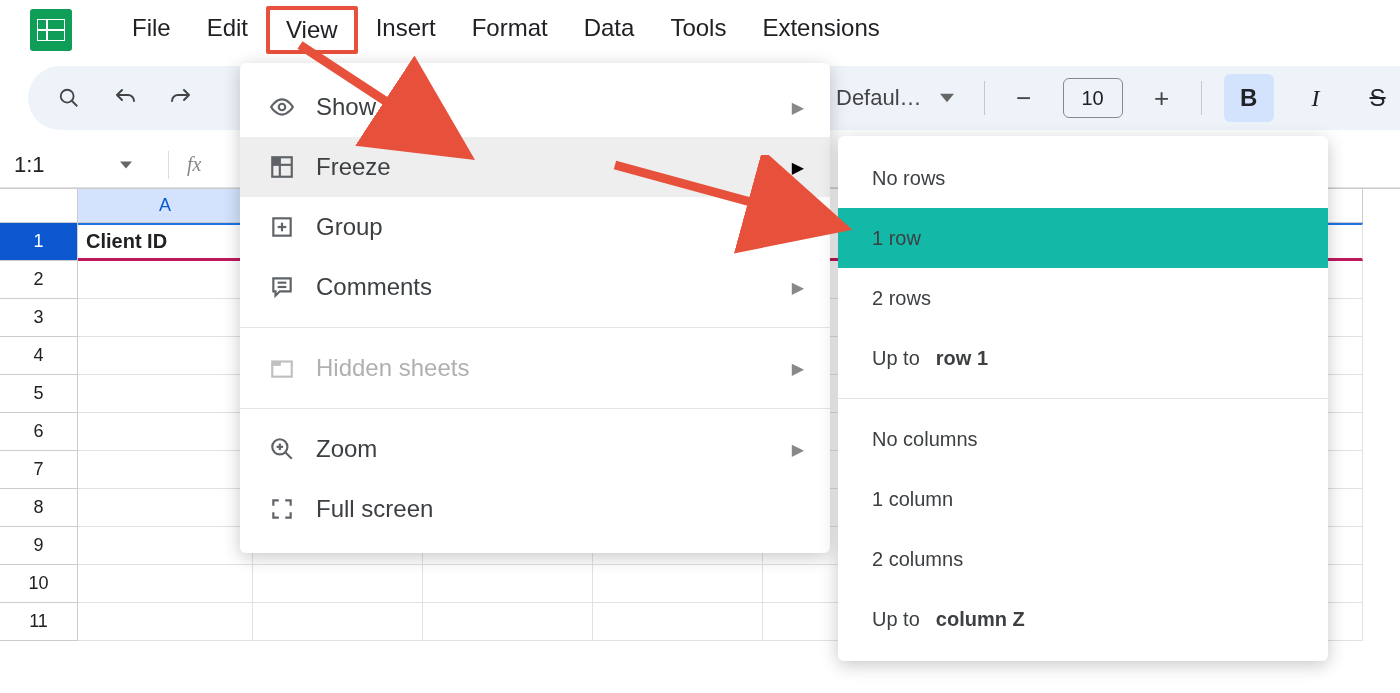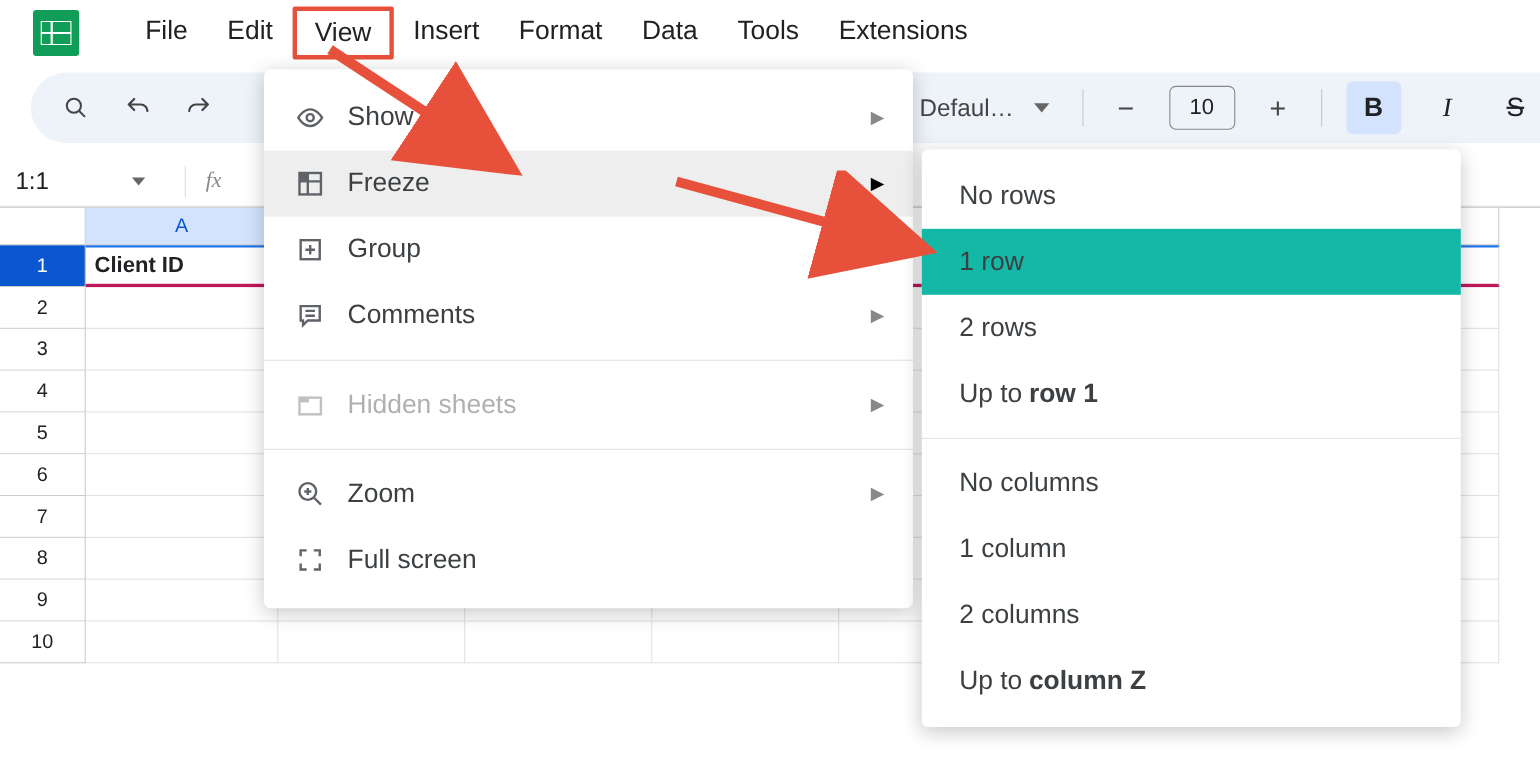--- a/index.html
+++ b/index.html
@@ -48,24 +48,24 @@
   .dd-item.disabled { color:#b0b0b0;text-align:right; }
   .dd-item.hover { background:#eeeeee;}
   .dd-icon { width: 32px; height: 32px; margin-right: 18px; display:flex; align-items:center; justify-content:center; color:#5f6368;}
   .dd-item.disabled .dd-icon { color:#c0c0c0;}
   .dd-arrow { position:absolute; right: 26px; font-size: 16px; color:#888;}
   .dd-item.hover .dd-arrow { color:#000;}
   .dd-sep { height:1px; background:#e4e4e4; margin: 10px 0;}
 
   
   .submenu { position:absolute; left: 838px; top: 136px; width: 490px; background:#fff; box-shadow: 0 4px 18px rgba(0,0,0,.22); border-radius: 6px; padding: 12px 0; z-index: 30;}
-  .sm-item { height: 60px; display:flex; align-items:center; padding: 0 34px; font-size: 24px; cursor:pointer; color:#3c4043;}
+  .sm-item { height: 60px; display:flex; align-items:center; padding: 0 34px; font-size: 20px; cursor:pointer; color:#3c4043;}
   .sm-item.hover { background:#14b8a6;}
   .sm-sep { height:1px; background:#e4e4e4; margin: 10px 0;}
-  .sm-item b { font-weight:700; margin-left: 6px;}
+  .sm-item b { font-weight:700; margin-left: 16px;}
 
   
   .arrow-svg { position:absolute; pointer-events:none; z-index: 50;}
 
   svg { display:block; }
 </style>
 </head>
 <body>
 
 <div class="menubar">
@@ -243,20 +243,31 @@
       <div class="cell" style="width: 170px;"></div>
       <div class="cell" style="width: 170px;"></div>
       <div class="cell" style="width: 170px;"></div>
       <div class="cell" style="width: 170px;"></div>
       <div class="cell" style="width: 170px;"></div>
       <div class="cell" style="width: 170px;"></div>
       <div class="cell" style="width: 90px;"></div>
     </div>
     <div class="row">
       <div class="rowh">10</div>
+      <div class="cell" style="width: 175px;"></div>
+      <div class="cell" style="width: 170px;"></div>
+      <div class="cell" style="width: 170px;"></div>
+      <div class="cell" style="width: 170px;"></div>
+      <div class="cell" style="width: 170px;"></div>
+      <div class="cell" style="width: 170px;"></div>
+      <div class="cell" style="width: 170px;"></div>
+      <div class="cell" style="width: 90px;"></div>
+    </div>
+    <div class="row">
+      <div class="rowh">11</div>
       <div class="cell" style="width: 175px;"></div>
       <div class="cell" style="width: 170px;"></div>
       <div class="cell" style="width: 170px;"></div>
       <div class="cell" style="width: 170px;"></div>
       <div class="cell" style="width: 170px;"></div>
       <div class="cell" style="width: 170px;"></div>
       <div class="cell" style="width: 170px;"></div>
       <div class="cell" style="width: 90px;"></div>
     </div>
   </div>

